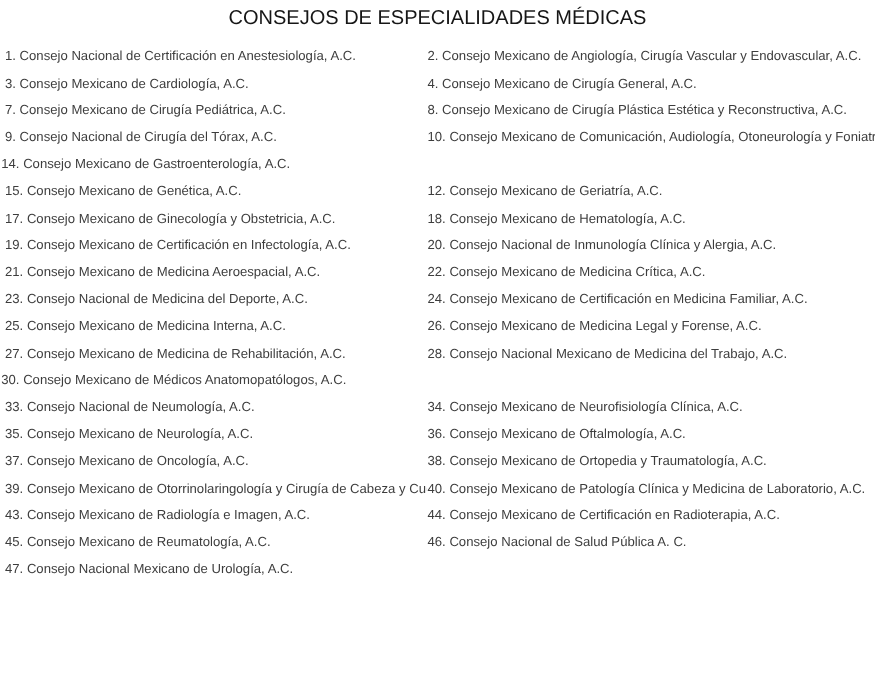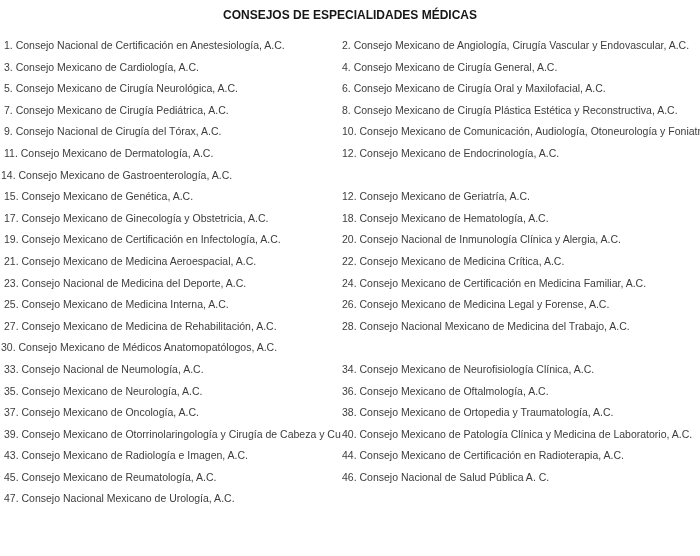--- a/index.html
+++ b/index.html
@@ -15,23 +15,23 @@
   .page {
     position: relative;
     width: 700px;
     height: 556px;
     background: #ffffff;
   }
   .page-title {
     margin: 0;
     padding-top: 6px;
     text-align: center;
-    font-size: 12px;
+    font-size: 16px;
     line-height: 18px;
-    font-weight: bold;
+    font-weight: normal;
     color: #161616;
     white-space: nowrap;
   }
   .council-list {
     padding-top: 11px;
   }
   .row {
     display: flex;
     height: 21.6px;
     align-items: center;
@@ -62,34 +62,26 @@
   <div class="council-list" id="council-list">
       <div class="row">
         <div class="cell cell-left">1. Consejo Nacional de Certificación en Anestesiología, A.C.</div>
         <div class="cell cell-right">2. Consejo Mexicano de Angiología, Cirugía Vascular y Endovascular, A.C.</div>
       </div>
       <div class="row">
         <div class="cell cell-left">3. Consejo Mexicano de Cardiología, A.C.</div>
         <div class="cell cell-right">4. Consejo Mexicano de Cirugía General, A.C.</div>
       </div>
       <div class="row">
-        <div class="cell cell-left">5. Consejo Mexicano de Cirugía Neurológica, A.C.</div>
-        <div class="cell cell-right">6. Consejo Mexicano de Cirugía Oral y Maxilofacial, A.C.</div>
-      </div>
-      <div class="row">
         <div class="cell cell-left">7. Consejo Mexicano de Cirugía Pediátrica, A.C.</div>
         <div class="cell cell-right">8. Consejo Mexicano de Cirugía Plástica Estética y Reconstructiva, A.C.</div>
       </div>
       <div class="row">
         <div class="cell cell-left">9. Consejo Nacional de Cirugía del Tórax, A.C.</div>
         <div class="cell cell-right">10. Consejo Mexicano de Comunicación, Audiología, Otoneurología y Foniatría, A.C.</div>
-      </div>
-      <div class="row">
-        <div class="cell cell-left">11. Consejo Mexicano de Dermatología, A.C.</div>
-        <div class="cell cell-right">12. Consejo Mexicano de Endocrinología, A.C.</div>
       </div>
       <div class="row">
         <div class="cell cell-right">14. Consejo Mexicano de Gastroenterología, A.C.</div>
       </div>
       <div class="row">
         <div class="cell cell-left">15. Consejo Mexicano de Genética, A.C.</div>
         <div class="cell cell-right">12. Consejo Mexicano de Geriatría, A.C.</div>
       </div>
       <div class="row">
         <div class="cell cell-left">17. Consejo Mexicano de Ginecología y Obstetricia, A.C.</div>

